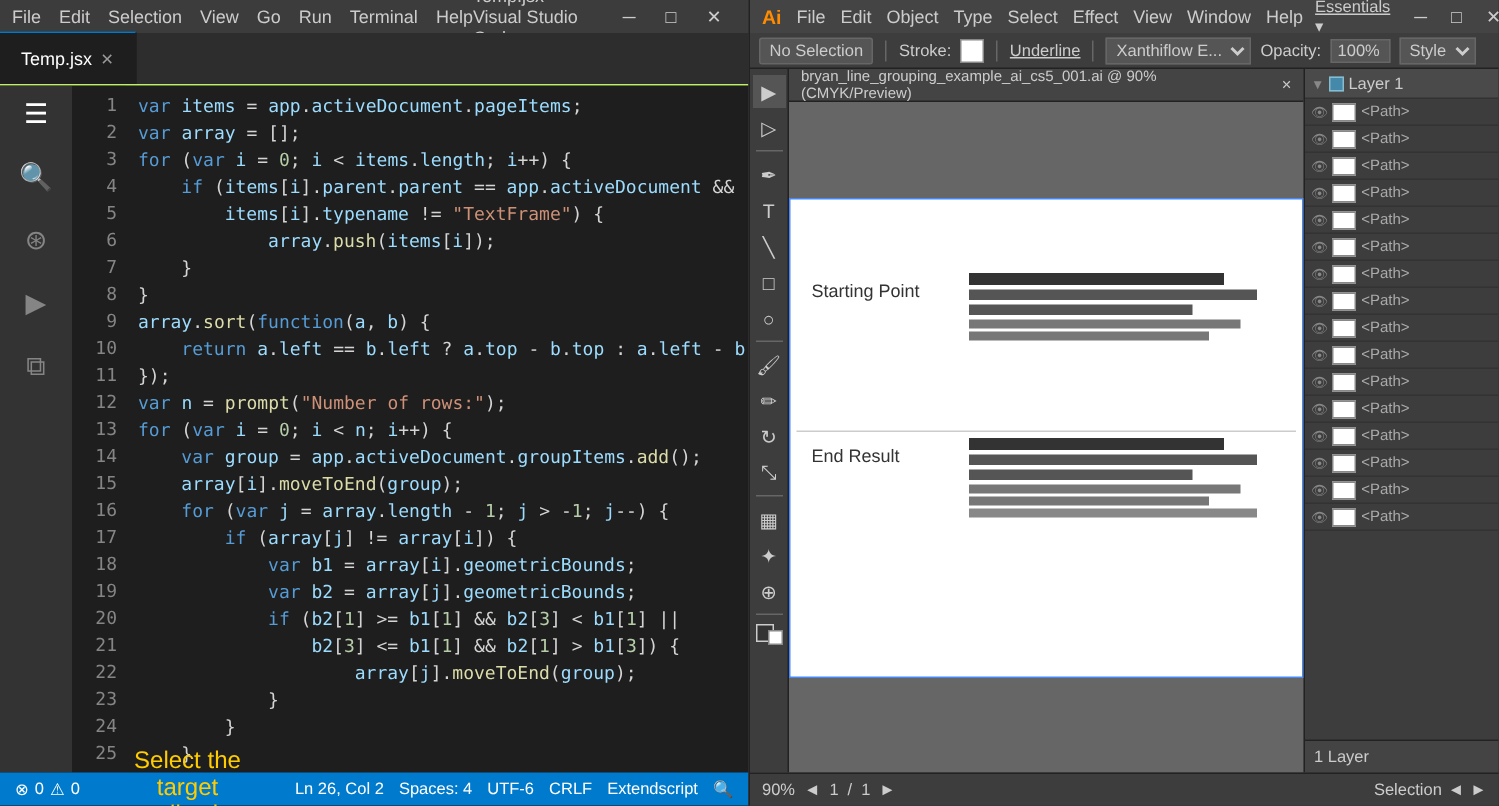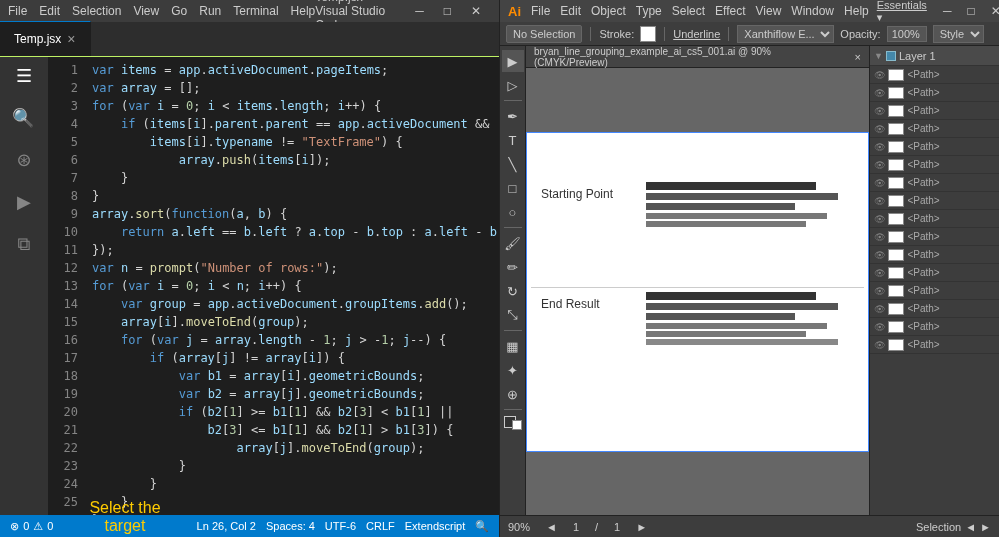--- a/index.html
+++ b/index.html
@@ -411,25 +411,28 @@
           <span class="ai-layer-eye">👁</span>
           <div class="ai-layer-thumb"></div>
           <span class="ai-layer-text">&lt;Path&gt;</span>
         </div>
         <div class="ai-layer-item">
           <span class="ai-layer-eye">👁</span>
           <div class="ai-layer-thumb"></div>
           <span class="ai-layer-text">&lt;Path&gt;</span>
         </div>
       </div>
+      <div class="ai-layers-footer">
+        <span>1 Layer</span>
+      </div>
     </div>
   </div>
 
   <div class="ai-statusbar">
-    <div style="display:flex;align-items:center;gap:16px;">
+    <div style="display:flex;align-items:center;gap:6px;">
       <span>90%</span>
       <span style="cursor:pointer;">◄</span>
       <span>1</span>
       <span>/</span>
       <span>1</span>
       <span style="cursor:pointer;">►</span>
     </div>
     <div style="display:flex;align-items:center;gap:4px;">
       <span>Selection</span>
       <span style="cursor:pointer;">◄</span>

